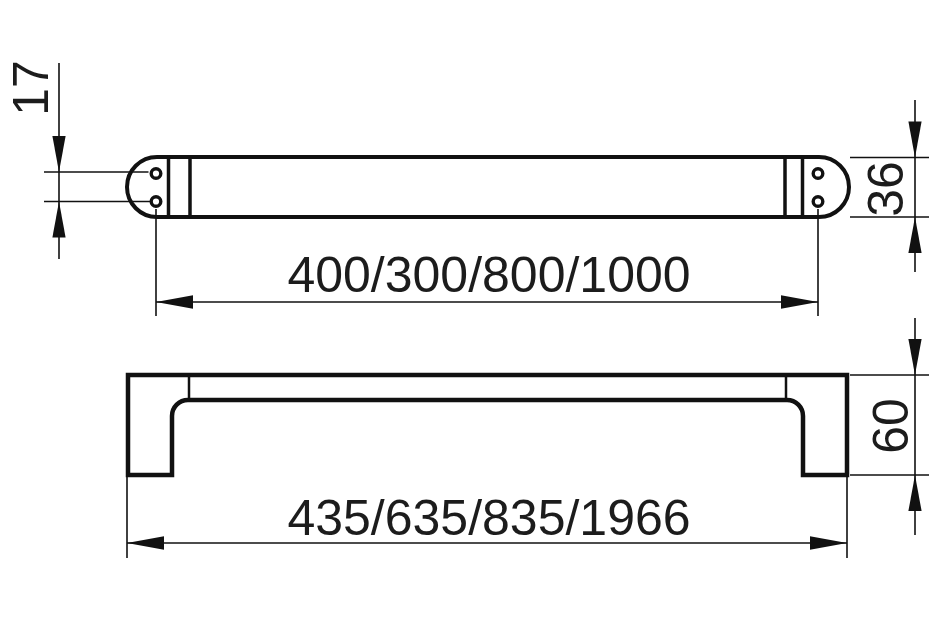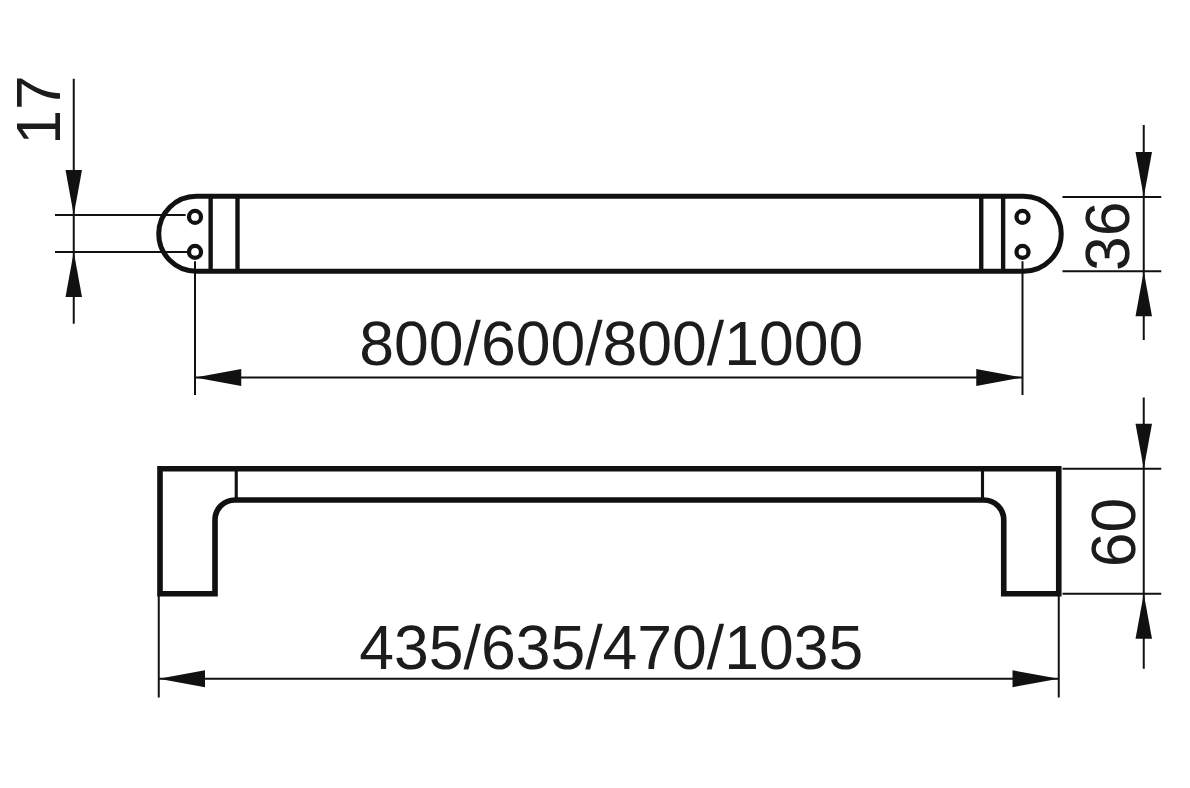--- a/index.html
+++ b/index.html
@@ -97,21 +97,21 @@
       <line x1="127" y1="475" x2="127" y2="558"></line>
       <line x1="847" y1="475" x2="847" y2="558"></line>
       <line x1="127" y1="543" x2="847" y2="543"></line>
       <polygon points="127,543 164,536.2 164,549.8" fill="#111111" stroke="none"></polygon>
       <polygon points="847,543 810,536.2 810,549.8" fill="#111111" stroke="none"></polygon>
     </g>
   </svg>
 
   <div class="dim-label rot90" style="left:-24px; top:62px; width:110px; height:52px;">17</div>
 
-  <div class="dim-label" style="left:229px; top:249px; width:520px; height:52px;">800/600/800/1000</div>
+  <div class="dim-label" style="left:229px; top:249px; width:520px; height:52px;">400/300/800/1000</div>
 
   <div class="dim-label rot90" style="left:831px; top:163px; width:110px; height:52px;">36</div>
 
   <div class="dim-label rot90" style="left:836px; top:400px; width:110px; height:52px;">60</div>
 
-  <div class="dim-label" style="left:229px; top:492px; width:520px; height:52px;">435/635/470/1035</div>
+  <div class="dim-label" style="left:229px; top:492px; width:520px; height:52px;">435/635/835/1966</div>
 
 </div>
 
 </body></html>

